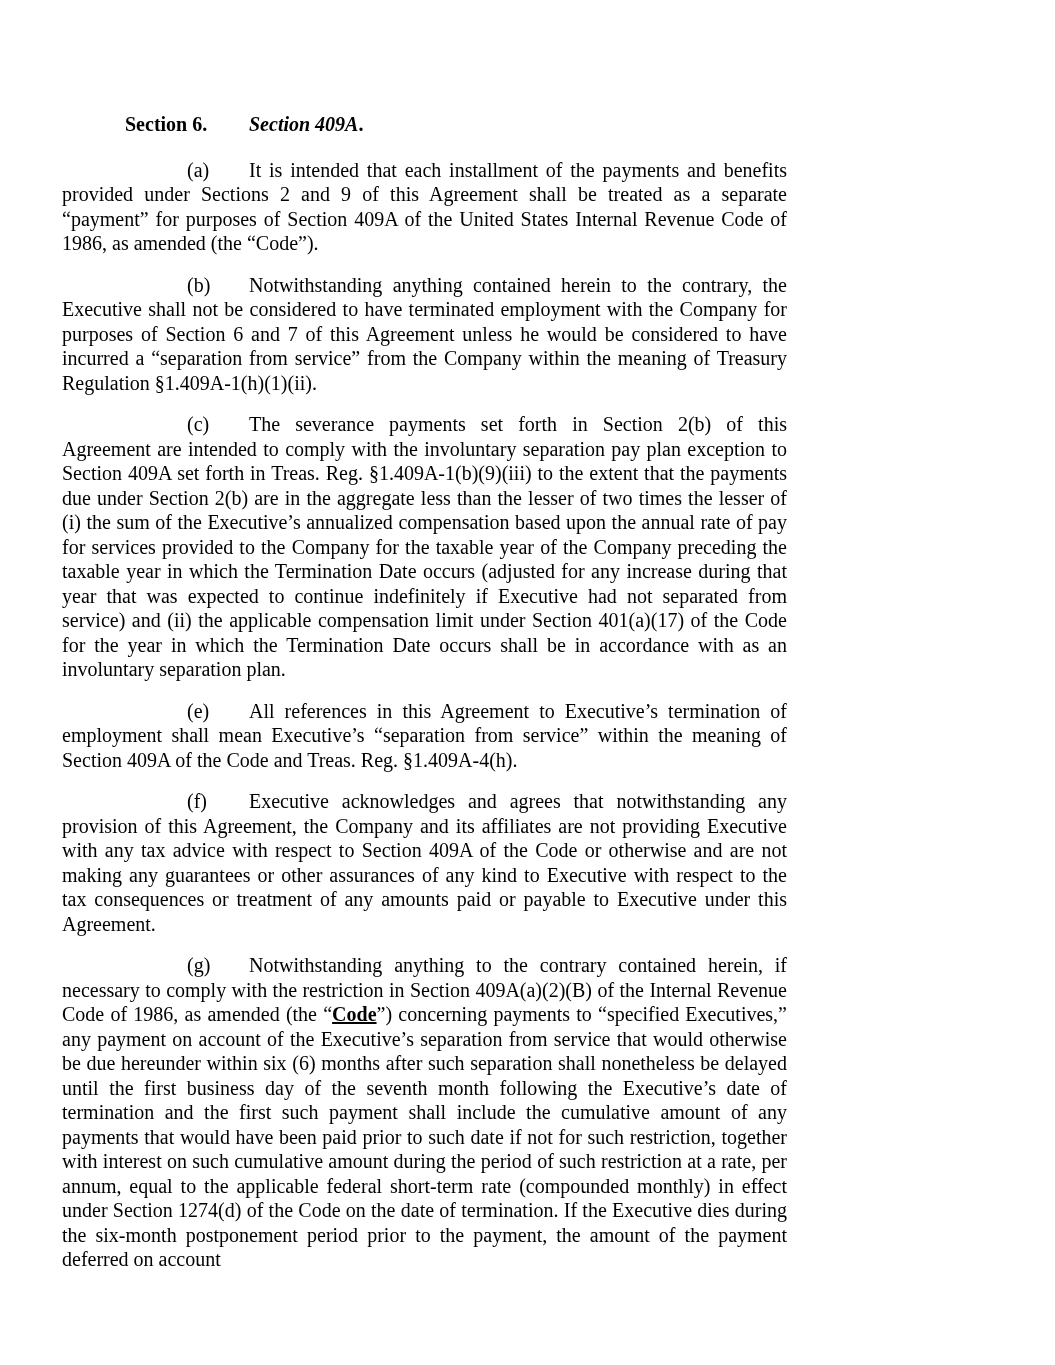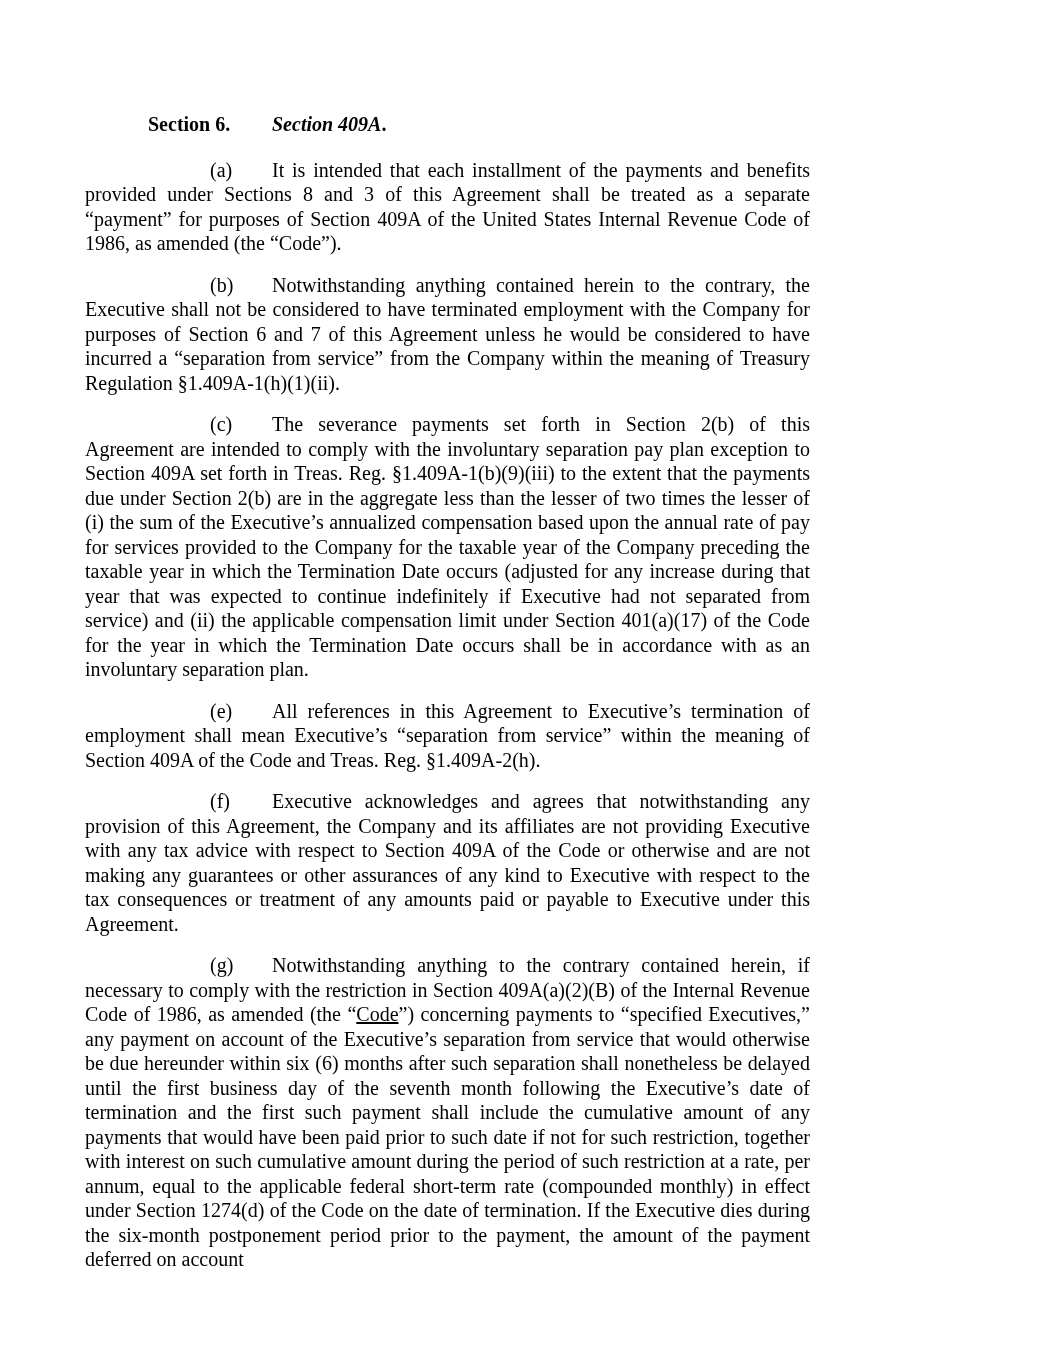--- a/index.html
+++ b/index.html
@@ -14,21 +14,20 @@
     font-family: "Liberation Serif", serif;
     font-size: 20px;
     color: #000000;
   }
   .page {
     box-sizing: border-box;
     width: 912px;
     height: 1365px;
     padding: 112px 125px 0 62px;
     background: #ffffff;
-    margin-left: 23px;
   }
   p {
     margin: 0 0 17px 0;
     line-height: 24.5px;
     text-align: justify;
   }
   .heading {
     text-indent: 63px;
     margin-bottom: 21px;
     text-align: left;
@@ -49,35 +48,36 @@
   .para {
     text-indent: 125px;
   }
   .para-label {
     display: inline-block;
     width: 62px;
     text-indent: 0;
   }
   .underline {
     text-decoration: underline;
+    font-weight: bold;
   }
 </style>
 </head>
 <body>
 
 <div class="page">
 
   <p class="heading"><span class="heading-label">Section 6.</span><span class="heading-title">Section 409A</span><span class="heading-title-period">.</span></p>
 
-  <p class="para"><span class="para-label">(a)</span><span>It is intended that each installment of the payments and benefits provided under Sections 8 and 3 of this Agreement shall be treated as a separate “payment” for purposes of Section 409A of the United States Internal Revenue Code of 1986, as amended (the “Code”).</span></p>
+  <p class="para"><span class="para-label">(a)</span><span>It is intended that each installment of the payments and benefits provided under Sections 2 and 9 of this Agreement shall be treated as a separate “payment” for purposes of Section 409A of the United States Internal Revenue Code of 1986, as amended (the “Code”).</span></p>
 
   <p class="para"><span class="para-label">(b)</span><span>Notwithstanding anything contained herein to the contrary, the Executive shall not be considered to have terminated employment with the Company for purposes of Section 6 and 7 of this Agreement unless he would be considered to have incurred a “separation from service” from the Company within the meaning of Treasury Regulation §1.409A-1(h)(1)(ii).</span></p>
 
   <p class="para"><span class="para-label">(c)</span><span>The severance payments set forth in Section 2(b) of this Agreement are intended to comply with the involuntary separation pay plan exception to Section 409A set forth in Treas. Reg. §1.409A-1(b)(9)(iii) to the extent that the payments due under Section 2(b) are in the aggregate less than the lesser of two times the lesser of (i) the sum of the Executive’s annualized compensation based upon the annual rate of pay for services provided to the Company for the taxable year of the Company preceding the taxable year in which the Termination Date occurs (adjusted for any increase during that year that was expected to continue indefinitely if Executive had not separated from service) and (ii) the applicable compensation limit under Section 401(a)(17) of the Code for the year in which the Termination Date occurs shall be in accordance with as an involuntary separation plan.</span></p>
 
 
-  <p class="para"><span class="para-label">(e)</span><span>All references in this Agreement to Executive’s termination of employment shall mean Executive’s “separation from service” within the meaning of Section 409A of the Code and Treas. Reg. §1.409A-2(h).</span></p>
+  <p class="para"><span class="para-label">(e)</span><span>All references in this Agreement to Executive’s termination of employment shall mean Executive’s “separation from service” within the meaning of Section 409A of the Code and Treas. Reg. §1.409A-4(h).</span></p>
 
   <p class="para"><span class="para-label">(f)</span><span>Executive acknowledges and agrees that notwithstanding any provision of this Agreement, the Company and its affiliates are not providing Executive with any tax advice with respect to Section 409A of the Code or otherwise and are not making any guarantees or other assurances of any kind to Executive with respect to the tax consequences or treatment of any amounts paid or payable to Executive under this Agreement.</span></p>
 
   <p class="para"><span class="para-label">(g)</span><span>Notwithstanding anything to the contrary contained herein, if necessary to comply with the restriction in Section 409A(a)(2)(B) of the Internal Revenue Code of 1986, as amended (the “</span><span class="underline">Code</span><span>”) concerning payments to “specified Executives,” any payment on account of the Executive’s separation from service that would otherwise be due hereunder within six (6) months after such separation shall nonetheless be delayed until the first business day of the seventh month following the Executive’s date of termination and the first such payment shall include the cumulative amount of any payments that would have been paid prior to such date if not for such restriction, together with interest on such cumulative amount during the period of such restriction at a rate, per annum, equal to the applicable federal short-term rate (compounded monthly) in effect under Section 1274(d) of the Code on the date of termination.  If the Executive dies during the six-month postponement period prior to the payment, the amount of the payment deferred on account</span></p>
 
 </div>
 
 </body></html>

